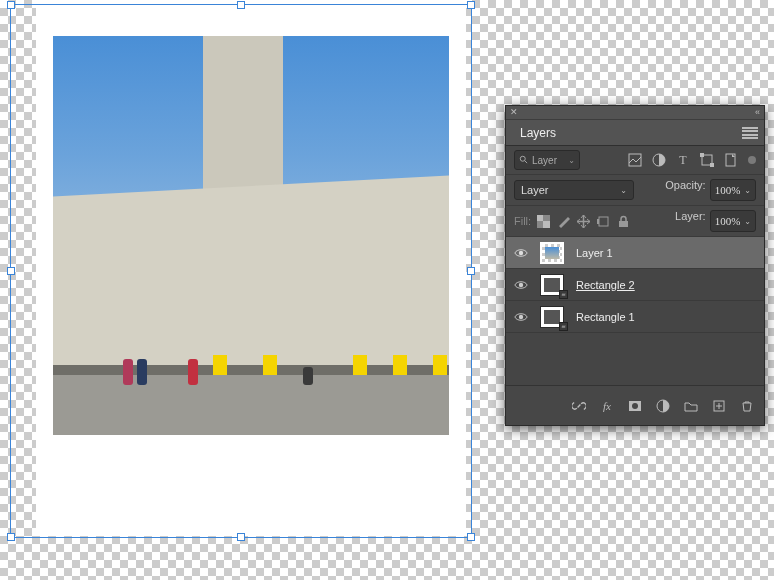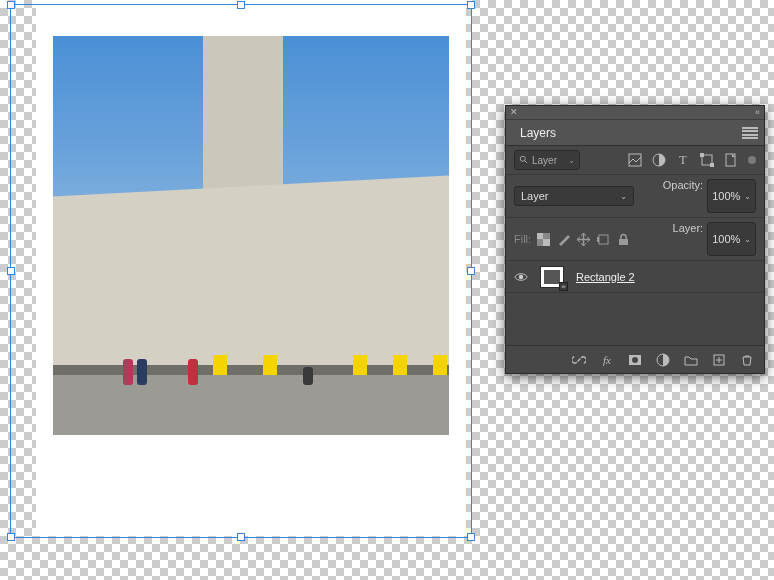--- a/index.html
+++ b/index.html
@@ -114,21 +114,21 @@
     background:#3a3a3a; border:1px solid #2a2a2a; border-radius:3px;
     height:20px; padding:0 6px; width: 120px;
     display:flex; align-items:center; justify-content:space-between;
     color:#ddd;
   }
   .blend-select .chev { font-size:8px; color:#bbb; }
   .opfill { margin-left:auto; display:flex; align-items:flex-start; gap:4px; }
   .pct-box {
     display:flex; align-items:center;
     background:#3a3a3a; border:1px solid #2a2a2a; border-radius:3px;
-    height:34px; padding:0 4px; color:#ddd;
+    height:22px; padding:0 4px; color:#ddd;font-family:Liberation Serif, serif;
   }
   .pct-box .chev { font-size:8px; margin-left:4px; color:#bbb; }
   .lbl { color:#ccc; }
 
   .lock-row .lock-lbl { color:#888; }
   .lock-icons { display:flex; gap:7px; align-items:center; color:#999; }
   .lock-icons .ico { width:13px; height:13px; display:flex; align-items:center; justify-content:center; }
 
   .layer-list { background:#454545; }
   .layer-row {
@@ -160,21 +160,21 @@
   .sel-border { border:2px solid #fff; margin:-2px; }
   .shape-badge { position:absolute; right:-2px; bottom:-2px; width:9px; height:9px; background:#3a3a3a; border:1px solid #222; }
   .shape-badge::after { content:""; position:absolute; inset:1px; background:#888; clip-path: polygon(15% 60%, 40% 30%, 60% 55%, 85% 25%, 85% 85%, 15% 85%); }
   .layer-name { color:#eee; font-size:11px; }
   .layer-name.linked { text-decoration: underline; }
   .layer-spacer { height: 52px; background:#454545; }
 
   .panel-footer {
     display:flex; align-items:center; justify-content:flex-end;
     gap:14px;
-    height:28px;
+    height:40px;
     padding:0 10px;
     background:#474747;
     border-top:1px solid #333;
     color:#bbb;
   }
   .panel-footer .ico { width:14px; height:14px; display:flex; align-items:center; justify-content:center; }
 
   svg { display:block; }
 </style>
 </head>
@@ -323,33 +323,58 @@
       <div class="opfill">
         <span class="lbl">Layer:</span>
         <div class="pct-box">
           <span>100%</span>
           <span class="chev">⌄</span>
         </div>
       </div>
     </div>
 
     <div class="layer-list">
+      <div class="layer-row selected">
+        <div class="eye">
+            <svg viewBox="0 0 16 16">
+              <path d="M1 8 C3 3 13 3 15 8 C13 13 3 13 1 8 Z" fill="none" stroke="#ddd"></path>
+              <circle cx="8" cy="8" r="2.5" fill="#ddd"></circle>
+            </svg>
+          </div>
+        <div class="thumb-wrap">
+          <div class="thumb photo-mini sel-border"></div>
+        </div>
+        <span class="layer-name">Layer 1</span>
+      </div>
       <div class="layer-row">
         <div class="eye">
             <svg viewBox="0 0 16 16">
               <path d="M1 8 C3 3 13 3 15 8 C13 13 3 13 1 8 Z" fill="none" stroke="#ccc"></path>
               <circle cx="8" cy="8" r="2.5" fill="#ccc"></circle>
             </svg>
           </div>
         <div class="thumb-wrap">
           <div class="thumb shape"></div>
           <div class="shape-badge"></div>
         </div>
         <span class="layer-name linked">Rectangle 2</span>
       </div>
+      <div class="layer-row">
+        <div class="eye">
+            <svg viewBox="0 0 16 16">
+              <path d="M1 8 C3 3 13 3 15 8 C13 13 3 13 1 8 Z" fill="none" stroke="#ccc"></path>
+              <circle cx="8" cy="8" r="2.5" fill="#ccc"></circle>
+            </svg>
+          </div>
+        <div class="thumb-wrap">
+          <div class="thumb shape"></div>
+          <div class="shape-badge"></div>
+        </div>
+        <span class="layer-name">Rectangle 1</span>
+      </div>
       <div class="layer-spacer"></div>
     </div>
 
     <div class="panel-footer">
       <div class="ico">
           <svg viewBox="0 0 14 14">
             <path d="M4 7 a3 3 0 0 1 0-6 h2 M10 7 a3 3 0 0 1 0 6 h-2 M5 7 h4" fill="none" stroke="#bbb" stroke-width="1.4" transform="rotate(-45 7 7)"></path>
           </svg>
         </div>
       <div class="ico">

